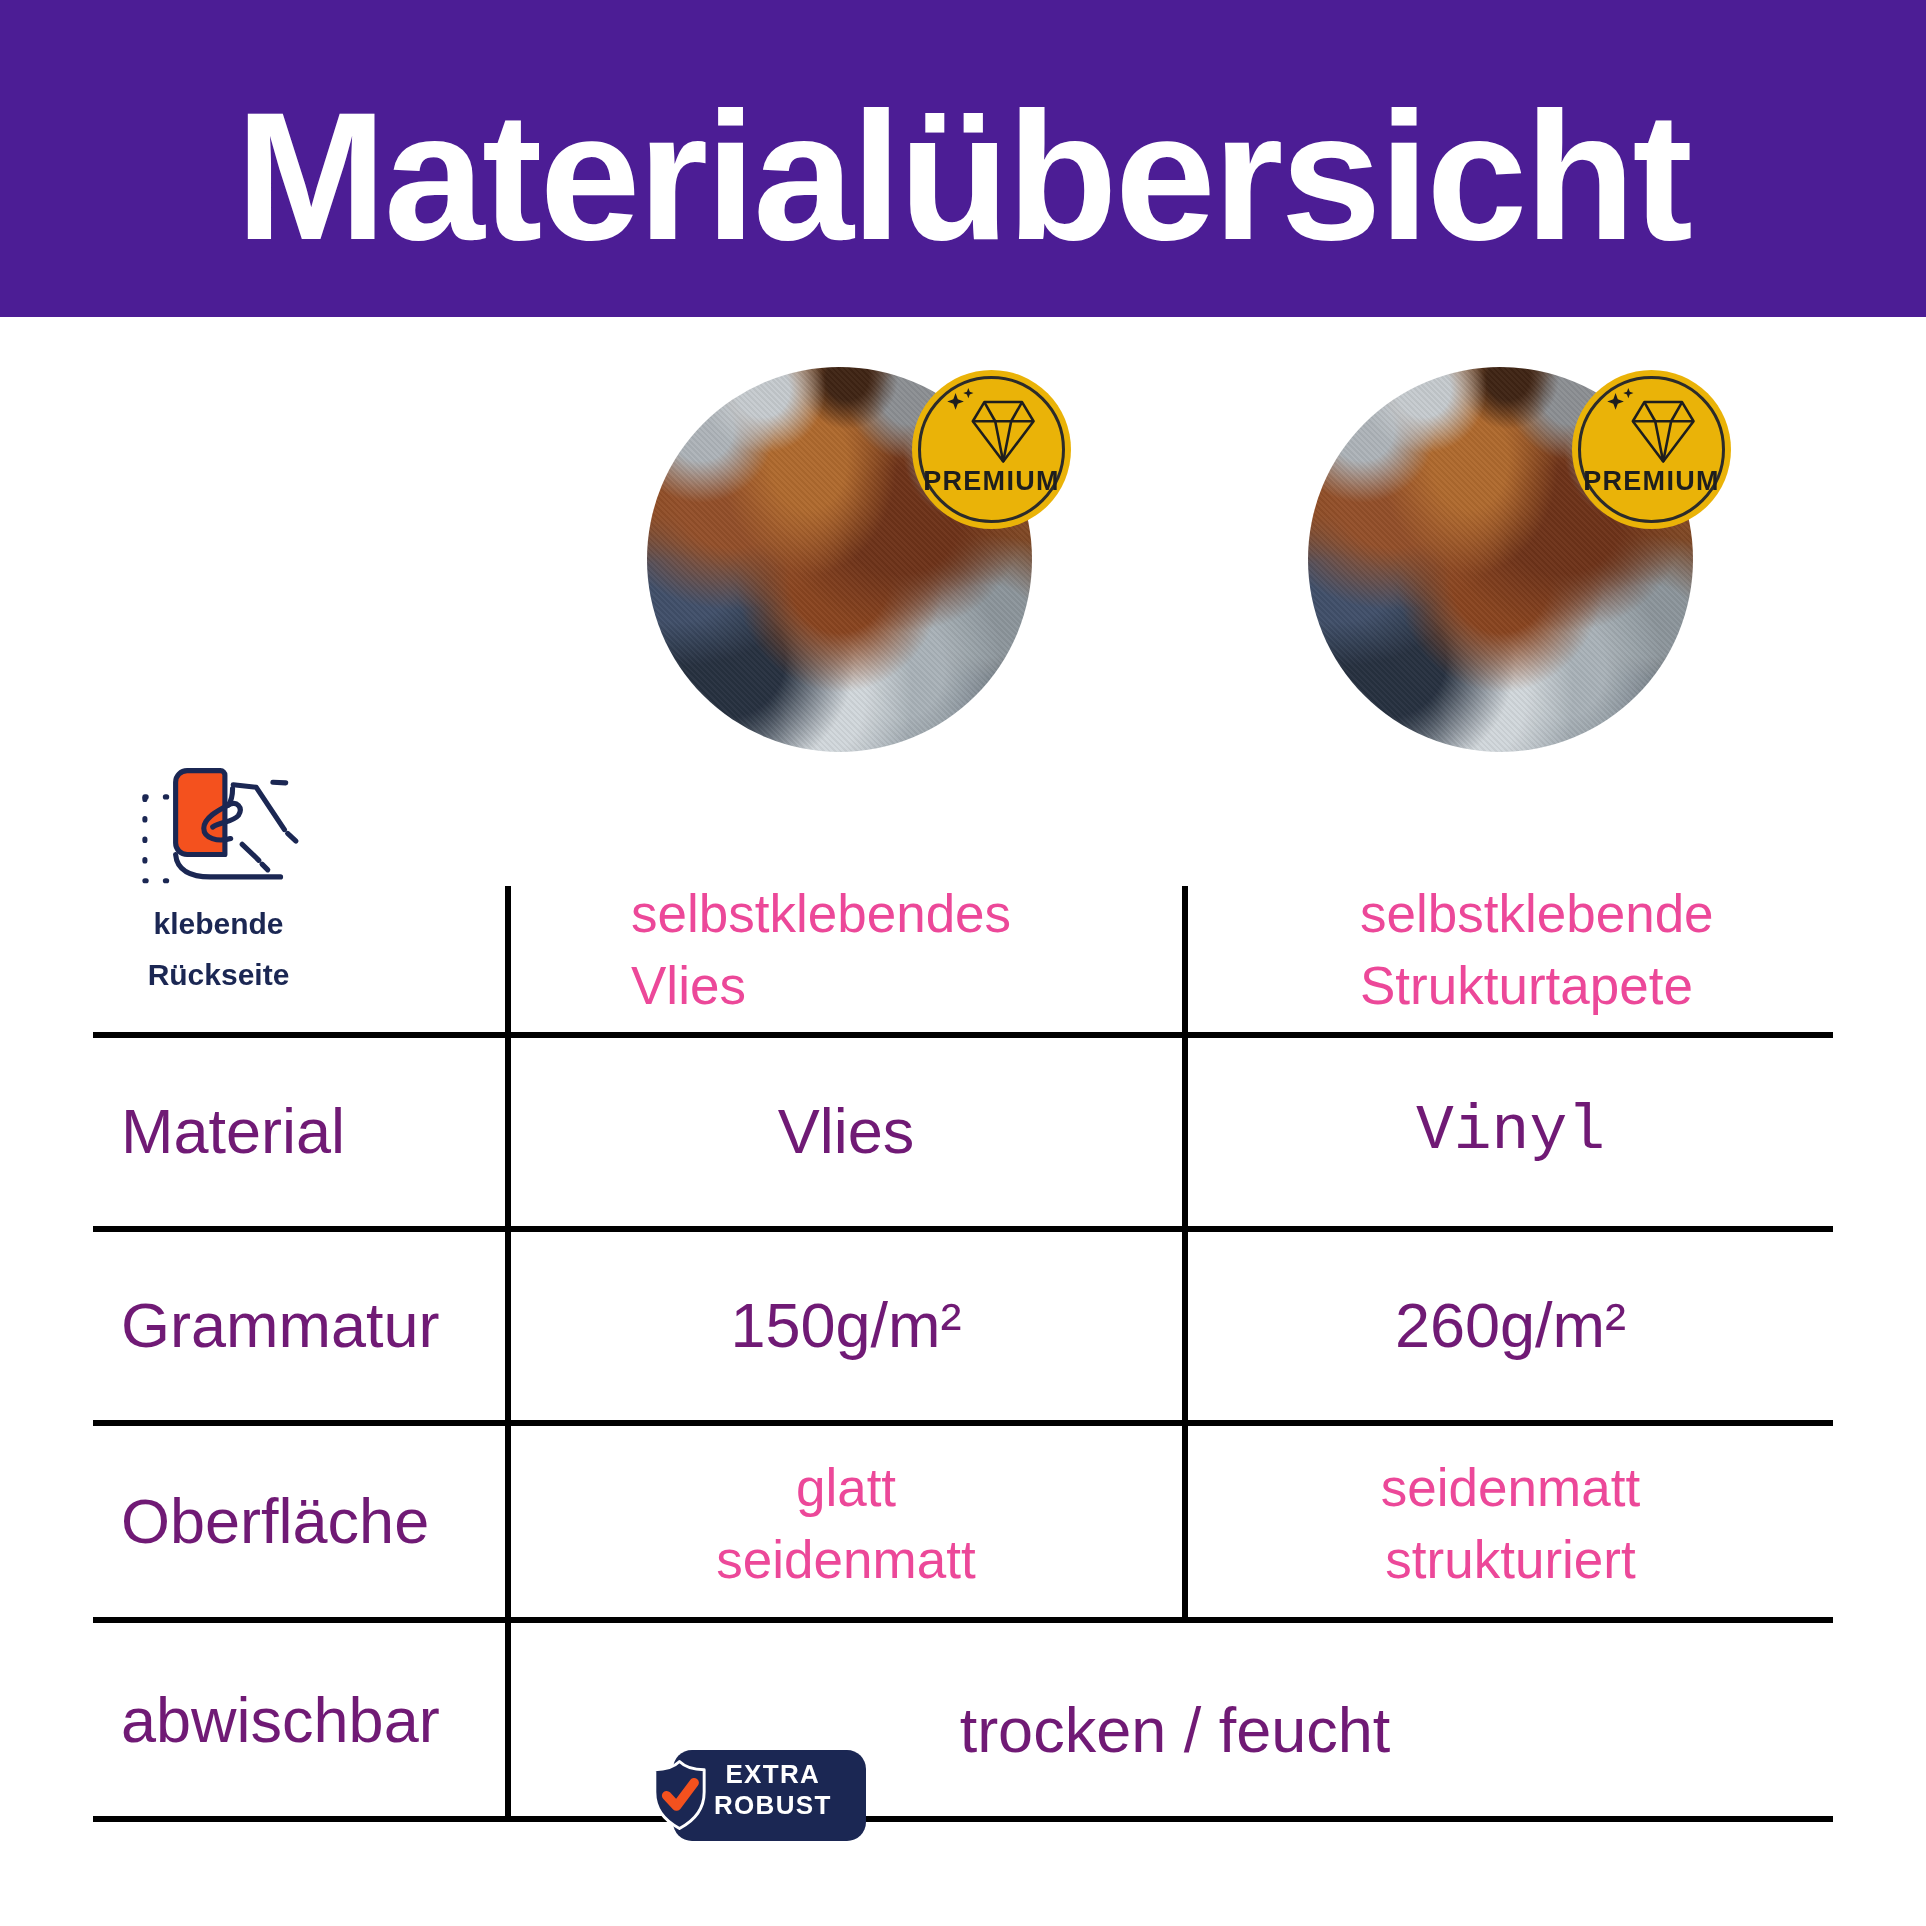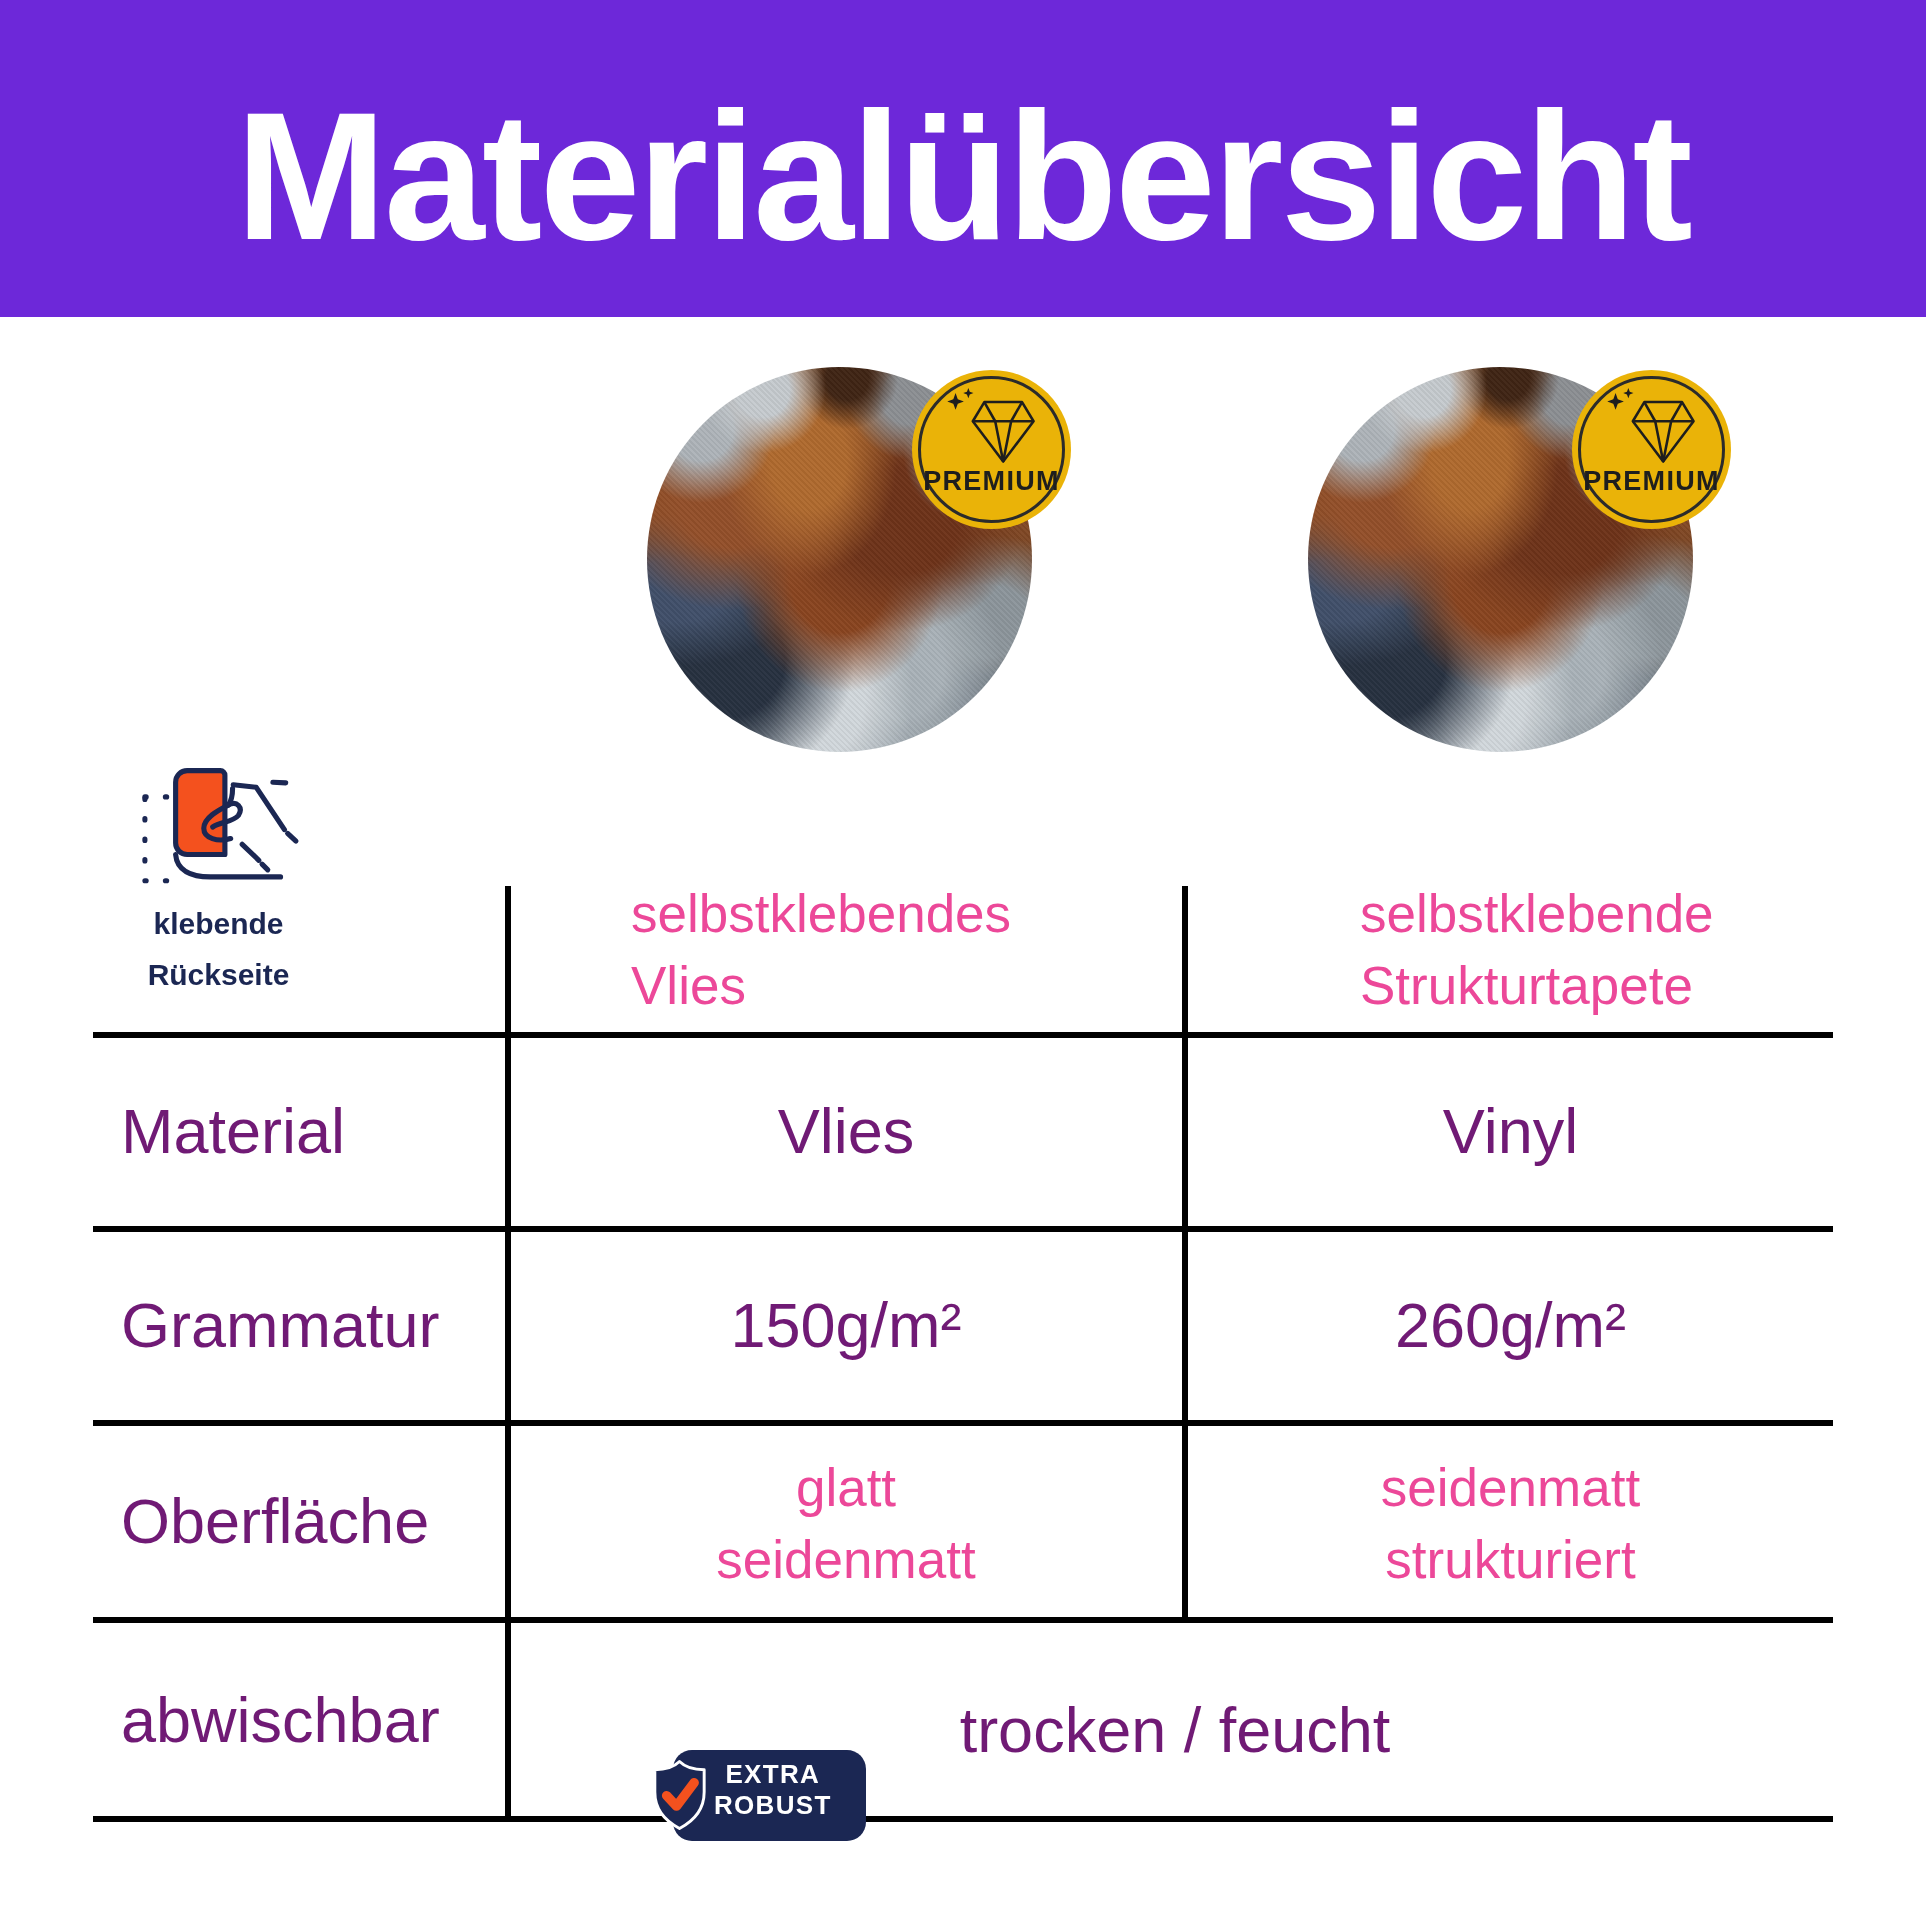--- a/index.html
+++ b/index.html
@@ -1,20 +1,20 @@
 <!DOCTYPE html>
 <html style="font-size:10.3px"><head>
 <meta charset="utf-8">
 <style>
   html,body{margin:0;padding:0;background:#fff;}
   body{width:1926px;height:1926px;position:relative;font-family:"Liberation Sans",sans-serif;overflow:hidden;}
   .abs{position:absolute;}
 
   
-  .header{left:0;top:0;width:1926px;height:317px;background:#6d28d9;display:flex;justify-content:center;align-items:flex-start;}
+  .header{left:0;top:0;width:1926px;height:317px;background:#4c1d95;display:flex;justify-content:center;align-items:flex-start;}
   .title{padding-top:72px;font-size:181px;font-weight:bold;color:#ffffff;letter-spacing:-2.6px;white-space:nowrap;}
 
   
   .swatch{width:385px;height:385px;border-radius:50%;overflow:hidden;
     background:
       radial-gradient(circle at 30% 6%, #c6cbcf 0 6%, rgba(198,203,207,0) 14%),
       radial-gradient(circle at 14% 16%, #aeb4b9 0 7%, rgba(174,180,185,0) 16%),
       radial-gradient(circle at 52% 3%, #3f2414 0 5%, rgba(63,36,20,0) 12%),
       radial-gradient(circle at 68% 8%, #8c8f93 0 6%, rgba(140,143,147,0) 14%),
       radial-gradient(circle at 85% 22%, #9aa3aa 0 7%, rgba(154,163,170,0) 16%),
@@ -135,21 +135,21 @@
   <div>selbstklebendes</div>
   <div>Vlies</div>
 </div>
 <div class="abs cell2" style="left:1328px;top:878px;margin-left:32px;">
   <div>selbstklebende</div>
   <div>Strukturtapete</div>
 </div>
 
 <div class="abs cell" style="left:121px;top:1093px;">Material</div>
 <div class="abs cell valc" style="left:510px;width:672px;top:1093px;">Vlies</div>
-<div class="abs cell valc" style="left:1188px;width:645px;top:1093px;">Vinyl</div>
+<div class="abs cell valc" style="left:1188px;width:645px;top:1093px;font-family:Liberation Mono, monospace;">Vinyl</div>
 
 <div class="abs cell" style="left:121px;top:1287px;">Grammatur</div>
 <div class="abs cell valc" style="left:510px;width:672px;top:1287px;">150g/m²</div>
 <div class="abs cell valc" style="left:1188px;width:645px;top:1287px;">260g/m²</div>
 
 <div class="abs cell" style="left:121px;top:1483px;">Oberfläche</div>
 <div class="abs cell2 valc" style="left:510px;width:672px;top:1452px;">
   <div>glatt</div>
   <div>seidenmatt</div>
 </div>

